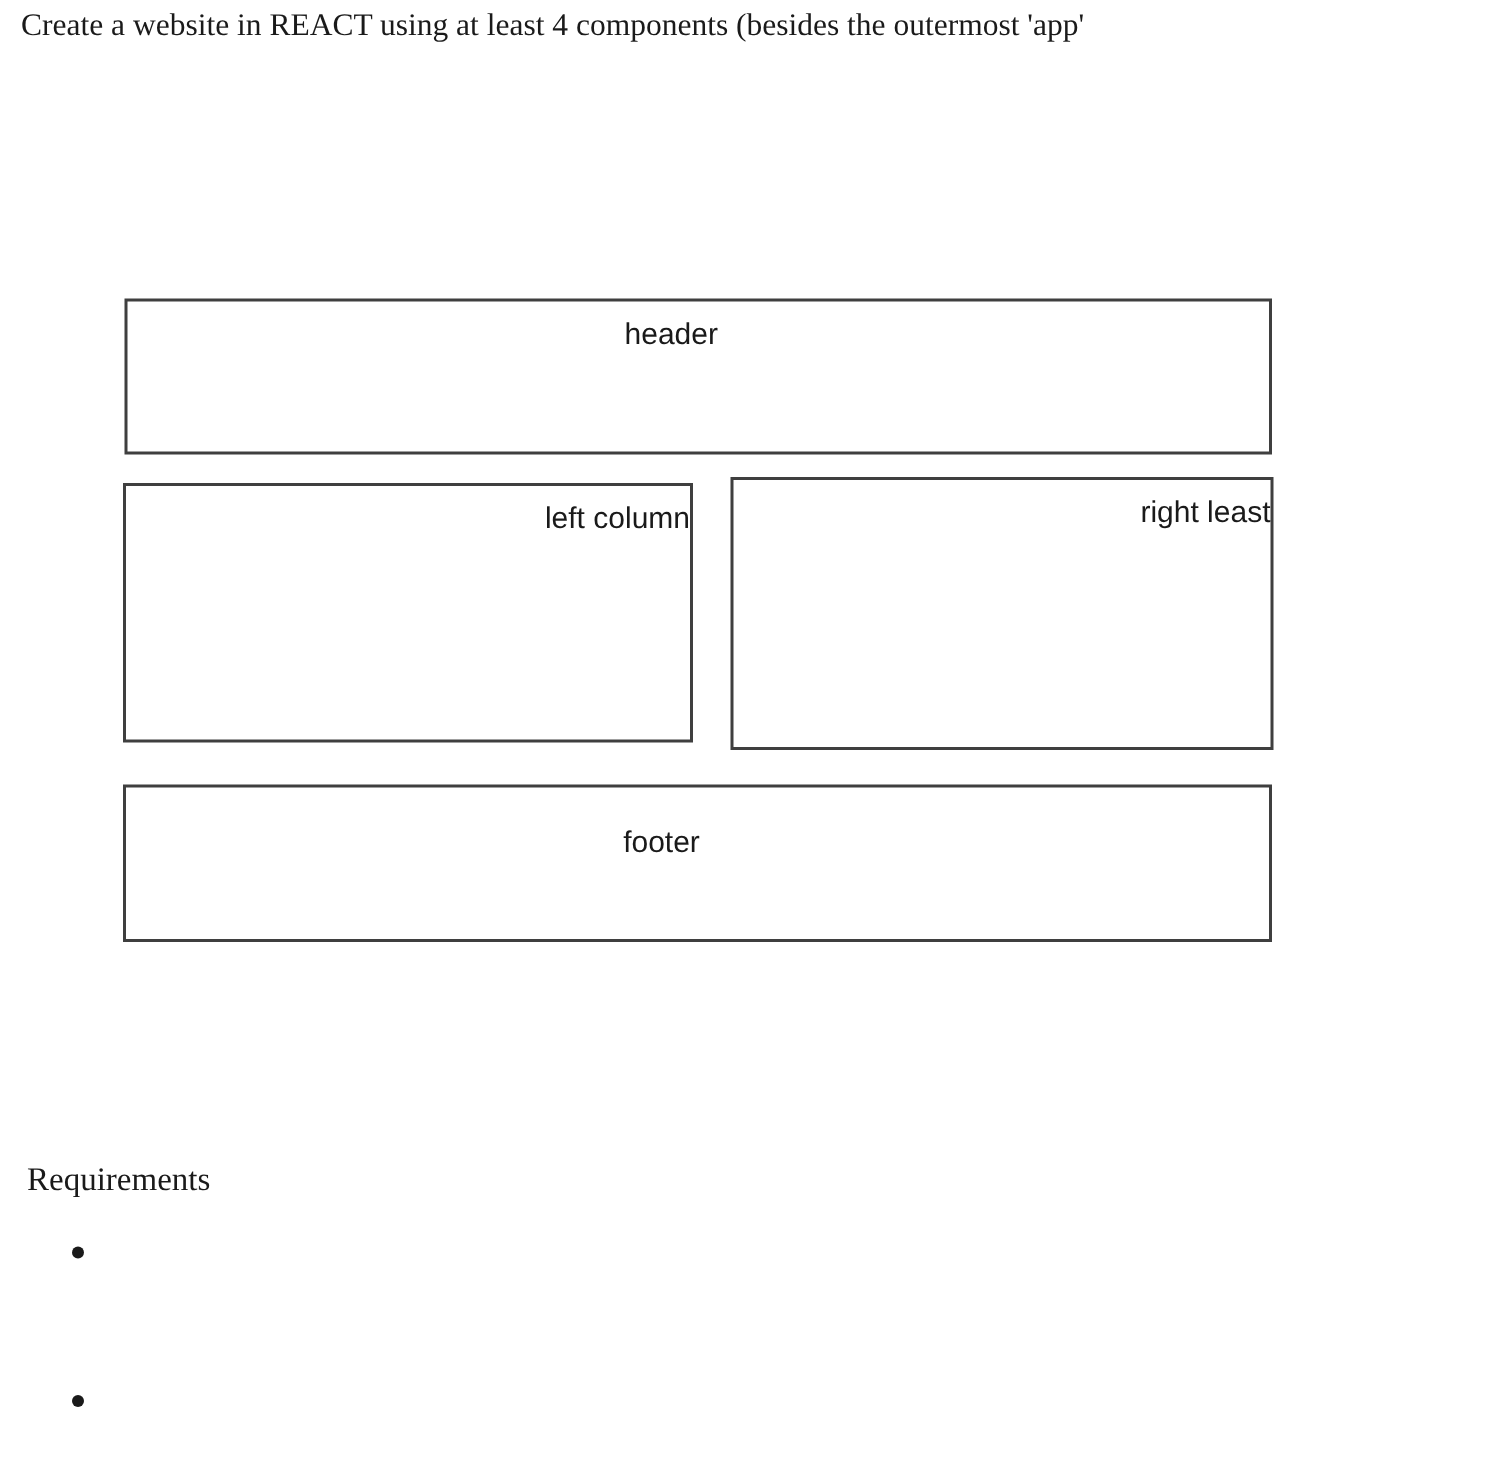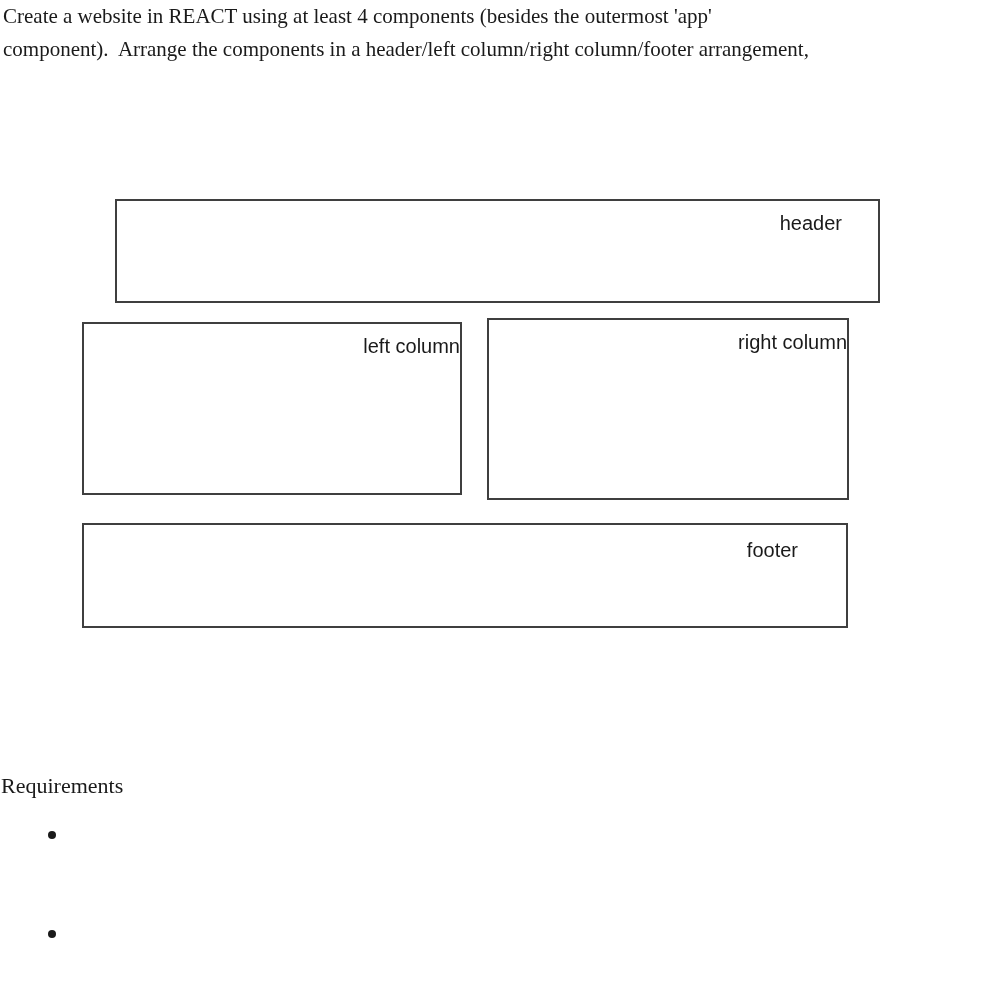--- a/index.html
+++ b/index.html
@@ -24,47 +24,48 @@
   .intro {
     position: absolute;
     left: 3px;
     top: 0;
     width: 994px;
   }
   .intro-line {
     font-size: 21px;
     line-height: 33px;
     white-space: pre;
+    margin-left: 11px;
   }
 
   
   .diagram-box {
     position: absolute;
     background: var(--bg);
     border: 2px solid var(--border);
     font-family: "Liberation Sans", sans-serif;
     font-size: 20px;
     line-height: 26px;
     color: var(--text);
     text-align: right;
   }
-  .box-header   { left: 83px;  top: 199px; width: 765px; height: 104px; padding-top: 9px;  padding-right: 36px; margin-left: 32px; }
+  .box-header   { left: 83px;  top: 199px; width: 765px; height: 104px; text-align: center; padding-top: 9px;  padding-right: 36px; }
   .box-left     { left: 82px;  top: 322px; width: 380px; height: 173px; padding: 9px 0 0 15px; }
   .box-right    { left: 487px; top: 318px; width: 362px; height: 182px; padding: 9px 0 0 14px; }
-  .box-footer   { left: 82px;  top: 523px; width: 766px; height: 105px; text-align: right; padding-top: 12px; padding-right: 48px; }
+  .box-footer   { left: 82px;  top: 523px; width: 766px; height: 105px; text-align: center; padding-top: 24px; padding-right: 48px; }
 
   
   .requirements {
     position: absolute;
     left: 0;
     top: 769px;
     width: 997px;
   }
   .req-title {
-    margin-left: 1px;
+    margin-left: 18px;
     font-size: 22px;
     line-height: 33px;
   }
   .req-list {
     margin-top: 16px;
   }
   .req-item, .req-subitem {
     position: relative;
     font-size: 21px;
     line-height: 33px;
@@ -79,31 +80,30 @@
     height: 8px;
     border-radius: 50%;
     background: var(--text);
   }
 </style>
 </head>
 <body>
 
 <div class="intro">
   <div class="intro-line">Create a website in REACT using at least 4 components (besides the outermost 'app'</div>
-  <div class="intro-line">component).  Arrange the components in a header/left column/right column/footer arrangement,</div>
 </div>
 
 <div class="diagram-box box-header">
   <span>header</span>
 </div>
 <div class="diagram-box box-left">
   <span>left column</span>
 </div>
 <div class="diagram-box box-right">
-  <span>right column</span>
+  <span>right least</span>
 </div>
 <div class="diagram-box box-footer">
   <span>footer</span>
 </div>
 
 <div class="requirements">
   <div class="req-title">Requirements</div>
   <div class="req-list">
     <div class="req-item">
       <span class="bullet-dot"></span>

